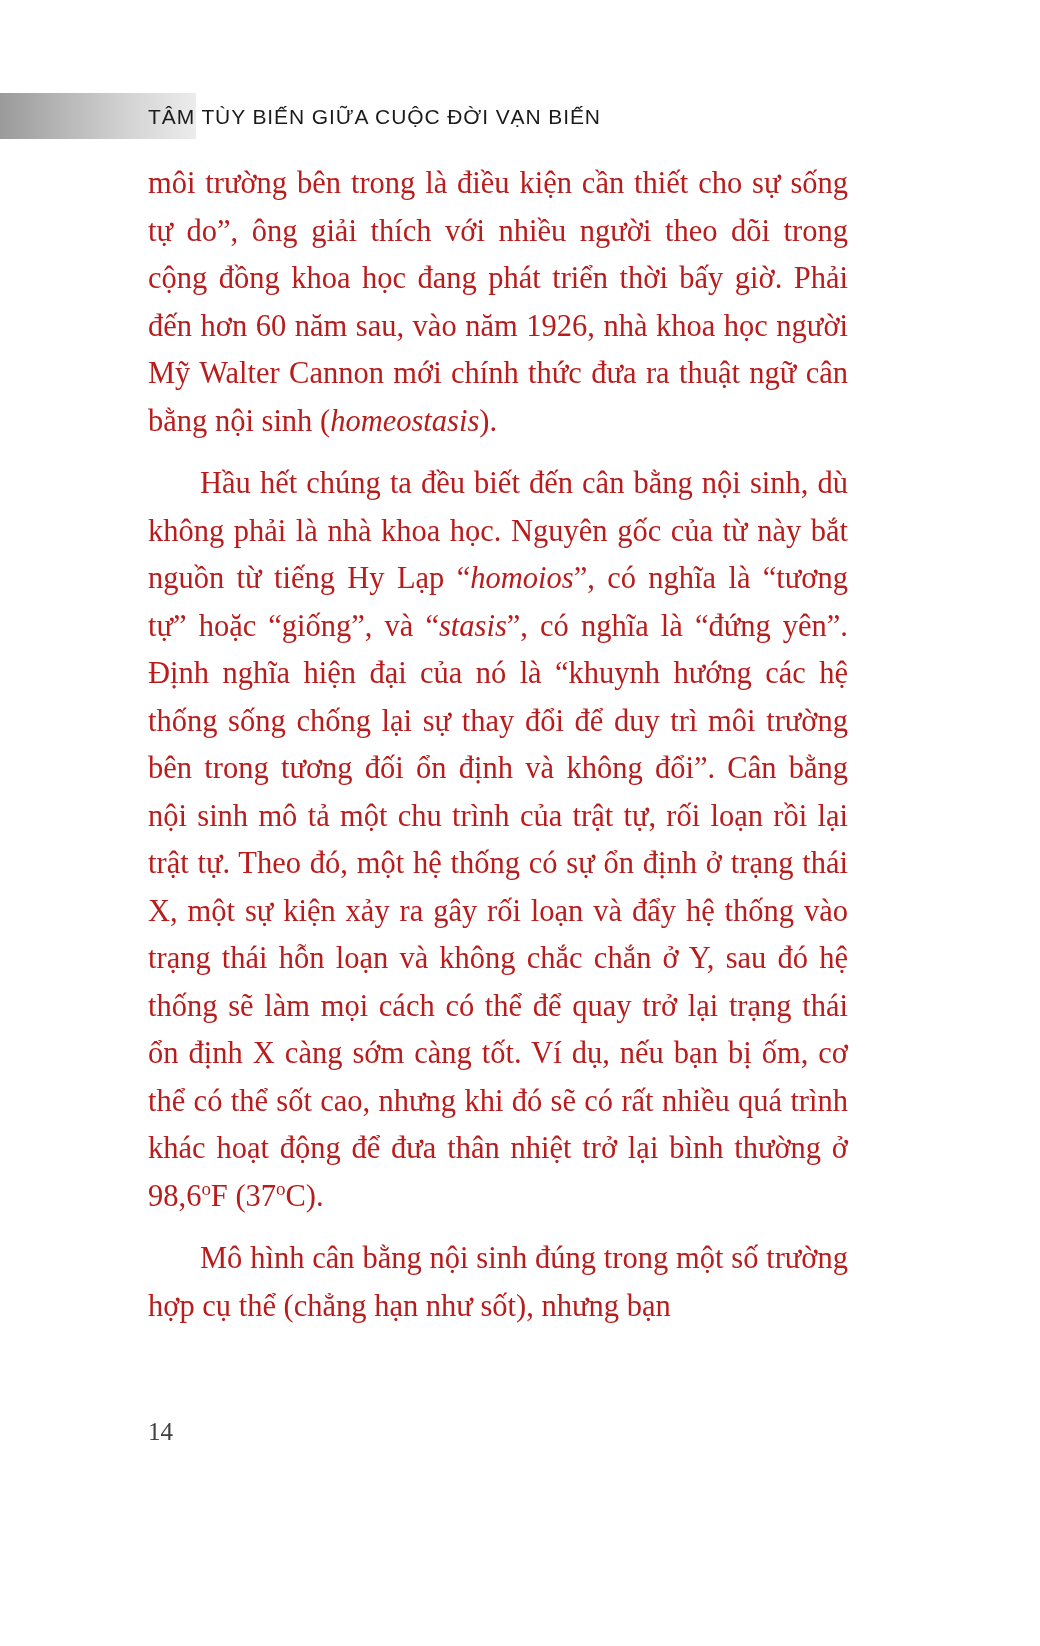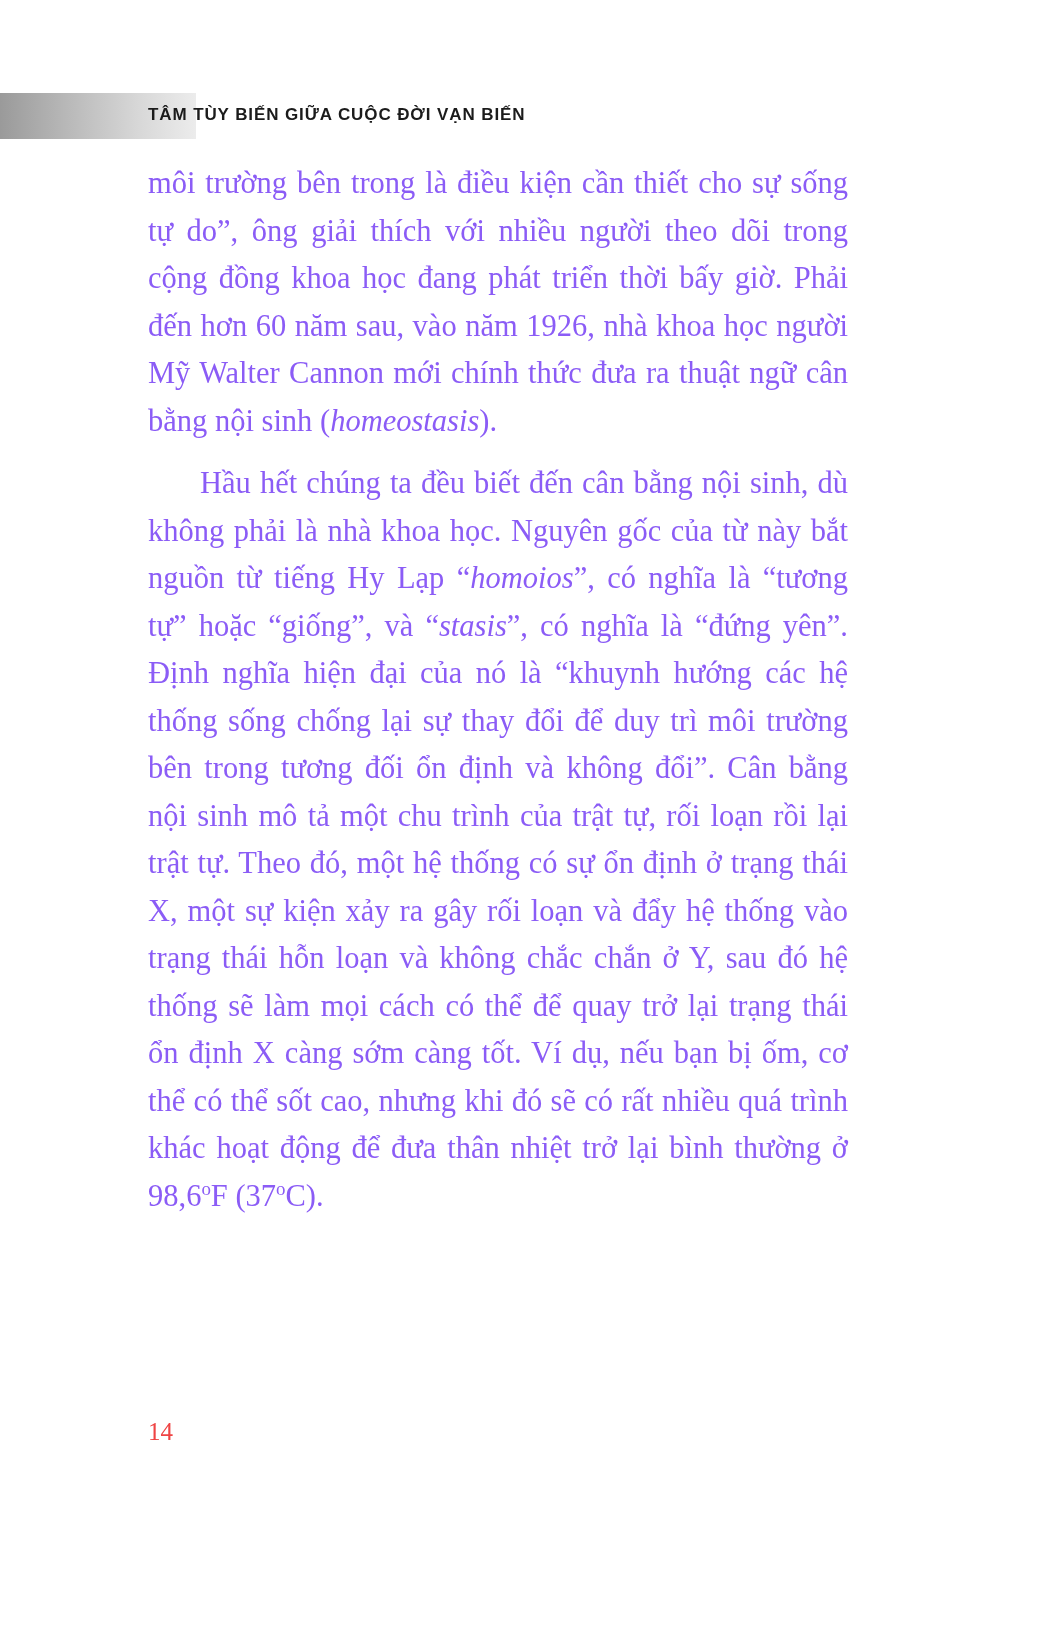--- a/index.html
+++ b/index.html
@@ -30,39 +30,39 @@
     left: 0;
     width: 196px;
     height: 46px;
     background: linear-gradient(to right, #9a9a9a 0%, #b9b9b9 35%, #d7d7d7 70%, #ececec 100%);
   }
   .header-title {
     position: absolute;
     top: 12px;
     left: 148px;
     font-family: "Liberation Sans", sans-serif;
-    font-size: 17px;
+    font-size: 21px;
     letter-spacing: 0.9px;
     color: #1b1b1b;
-    font-weight: 700;
+    font-weight: 400;
     white-space: nowrap;
   }
 
   
   .body-col {
     position: absolute;
     top: 160px;
     left: 148px;
     width: 700px;
   }
   .para {
     margin: 0 0 0 0;
     font-size: 30.5px;
     line-height: 47.5px;
-    color: #8b5cf6;
+    color: #b91c1c;
     text-align: justify;
     text-justify: inter-word;
     hyphens: none;
   }
   .para + .para {
     margin-top: 15px;
   }
   .para.indent {
     text-indent: 52px;
   }
@@ -74,37 +74,38 @@
     vertical-align: super;
     line-height: 0;
   }
 
   .folio {
     position: absolute;
     left: 148px;
     top: 1418px;
     font-family: "Liberation Serif", serif;
     font-size: 25px;
-    color: #ef4444;
+    color: #404040;
   }
 </style>
 </head>
 <body>
 
 <div class="page">
 
   <div class="header-band">
     <div class="header-swatch"></div>
     <div class="header-title">TÂM TÙY BIẾN GIỮA CUỘC ĐỜI VẠN BIẾN</div>
   </div>
 
   <div class="body-col">
 
     <p class="para"><span>môi trường bên trong là điều kiện cần thiết cho sự sống tự do”, ông giải thích với nhiều người theo dõi trong cộng đồng khoa học đang phát triển thời bấy giờ. Phải đến hơn 60 năm sau, vào năm 1926, nhà khoa học người Mỹ Walter Cannon mới chính thức đưa ra thuật ngữ cân bằng nội sinh (</span><span class="it">homeostasis</span><span>).</span></p>
 
     <p class="para indent"><span>Hầu hết chúng ta đều biết đến cân bằng nội sinh, dù không phải là nhà khoa học. Nguyên gốc của từ này bắt nguồn từ tiếng Hy Lạp “</span><span class="it">homoios</span><span>”, có nghĩa là “tương tự” hoặc “giống”, và “</span><span class="it">stasis</span><span>”, có nghĩa là “đứng yên”. Định nghĩa hiện đại của nó là “khuynh hướng các hệ thống sống chống lại sự thay đổi để duy trì môi trường bên trong tương đối ổn định và không đổi”. Cân bằng nội sinh mô tả một chu trình của trật tự, rối loạn rồi lại trật tự. Theo đó, một hệ thống có sự ổn định ở trạng thái X, một sự kiện xảy ra gây rối loạn và đẩy hệ thống vào trạng thái hỗn loạn và không chắc chắn ở Y, sau đó hệ thống sẽ làm mọi cách có thể để quay trở lại trạng thái ổn định X càng sớm càng tốt. Ví dụ, nếu bạn bị ốm, cơ thể có thể sốt cao, nhưng khi đó sẽ có rất nhiều quá trình khác hoạt động để đưa thân nhiệt trở lại bình thường ở 98,6</span><sup class="deg">o</sup><span>F (37</span><sup class="deg">o</sup><span>C).</span></p>
 
+    <p class="para indent">Mô hình cân bằng nội sinh đúng trong một số trường hợp cụ thể (chẳng hạn như sốt), nhưng bạn</p>
 
   </div>
 
   <div class="folio">14</div>
 
 </div>
 
 </body></html>

